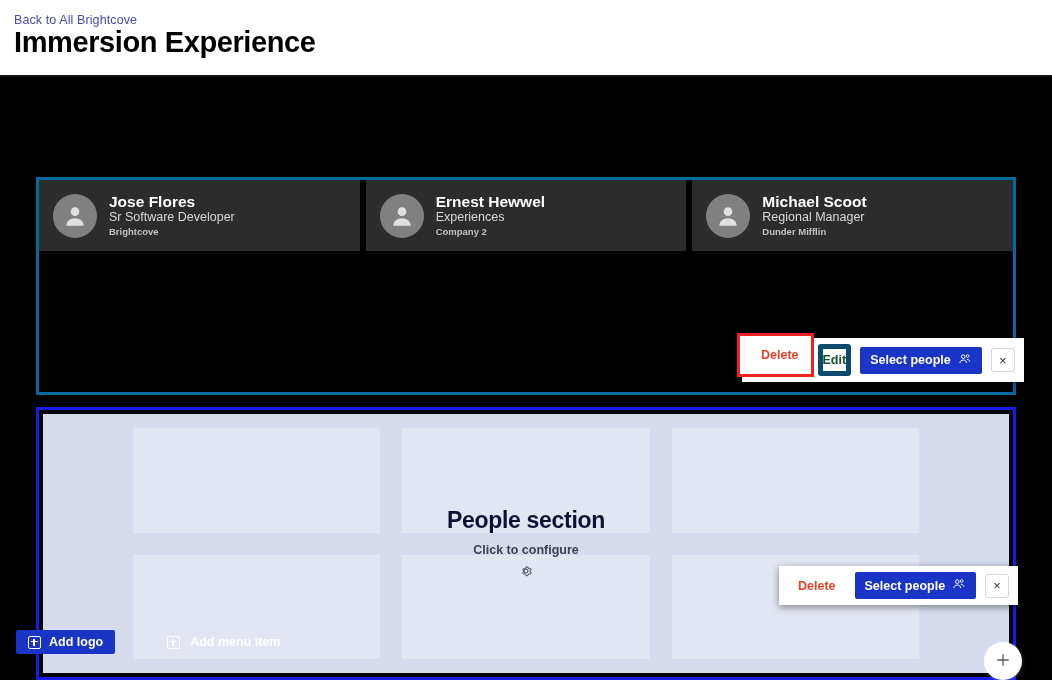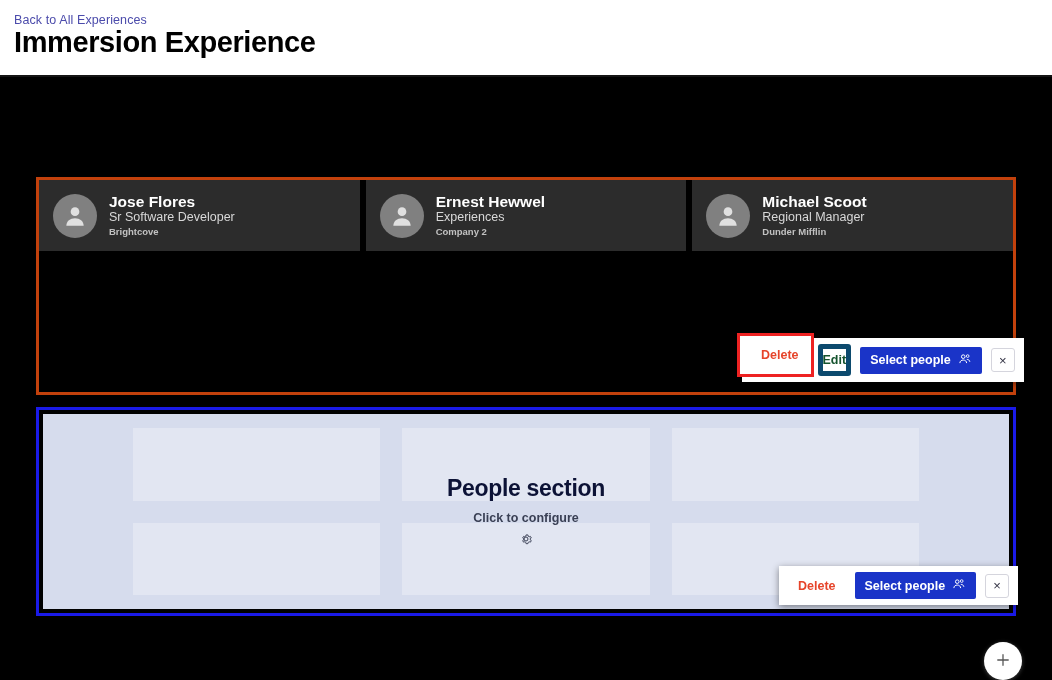--- a/index.html
+++ b/index.html
@@ -74,21 +74,21 @@
     height: 603px;
     background: #000000;
   }
 
   
   .panel-people {
     position: absolute;
     left: 36px; top: 100px;
     width: 980px; height: 218px;
     background: #000000;
-    border: 3px solid #c2410c;
+    border: 3px solid #0369a1;
   }
   .cards-row {
     display: flex;
     gap: 6px;
     padding: 0;
   }
   .person-card {
     flex: 1 1 0;
     height: 71px;
     background: #2c2c2c;
@@ -195,21 +195,21 @@
     border: 3px solid #ee2222;
     background: #ffffff;
     z-index: 25;
     pointer-events: none;
   }
 
   
   .panel-section {
     position: absolute;
     left: 36px; top: 330px;
-    width: 980px; height: 209px;
+    width: 980px; height: 273px;
     background: #000000;
     border: 3px solid #1a1ae8;
     padding: 4px;
   }
   .section-inner {
     position: relative;
     width: 100%; height: 100%;
     background: #d6dced;
     display: grid;
     grid-template-columns: repeat(3, 1fr);
@@ -300,21 +300,21 @@
     position: absolute;
     background: currentColor;
   }
   .sq-plus::before { left: 2px; right: 2px; top: 4.2px; height: 1.6px; }
   .sq-plus::after  { top: 2px; bottom: 2px; left: 4.2px; width: 1.6px; }
 </style>
 </head>
 <body>
 
 <div class="header">
-  <a class="back-link">Back to All Experiences</a>
+  <a class="back-link">Back to All Brightcove</a>
   <h1 class="page-title">Immersion Experience</h1>
 
 </div>
 
 <div class="canvas">
 
   <div class="panel-people">
     <div class="cards-row">
 
       <div class="person-card">
@@ -424,14 +424,24 @@
   </div>
 
   <button class="fab">
     <span>
       <svg width="18" height="18" viewBox="0 0 24 24" aria-hidden="true">
         <path d="M12 5v14M5 12h14" stroke="#555555" stroke-width="1.7" stroke-linecap="round"></path>
       </svg>
     </span>
   </button>
 
+  <div class="bottom-bar">
+    <button class="btn-add-logo">
+      <span class="sq-plus"></span>
+      <span>Add logo</span>
+    </button>
+    <button class="btn-add-menu">
+      <span class="sq-plus"></span>
+      <span>Add menu item</span>
+    </button>
+  </div>
 
 </div>
 
 </body></html>

